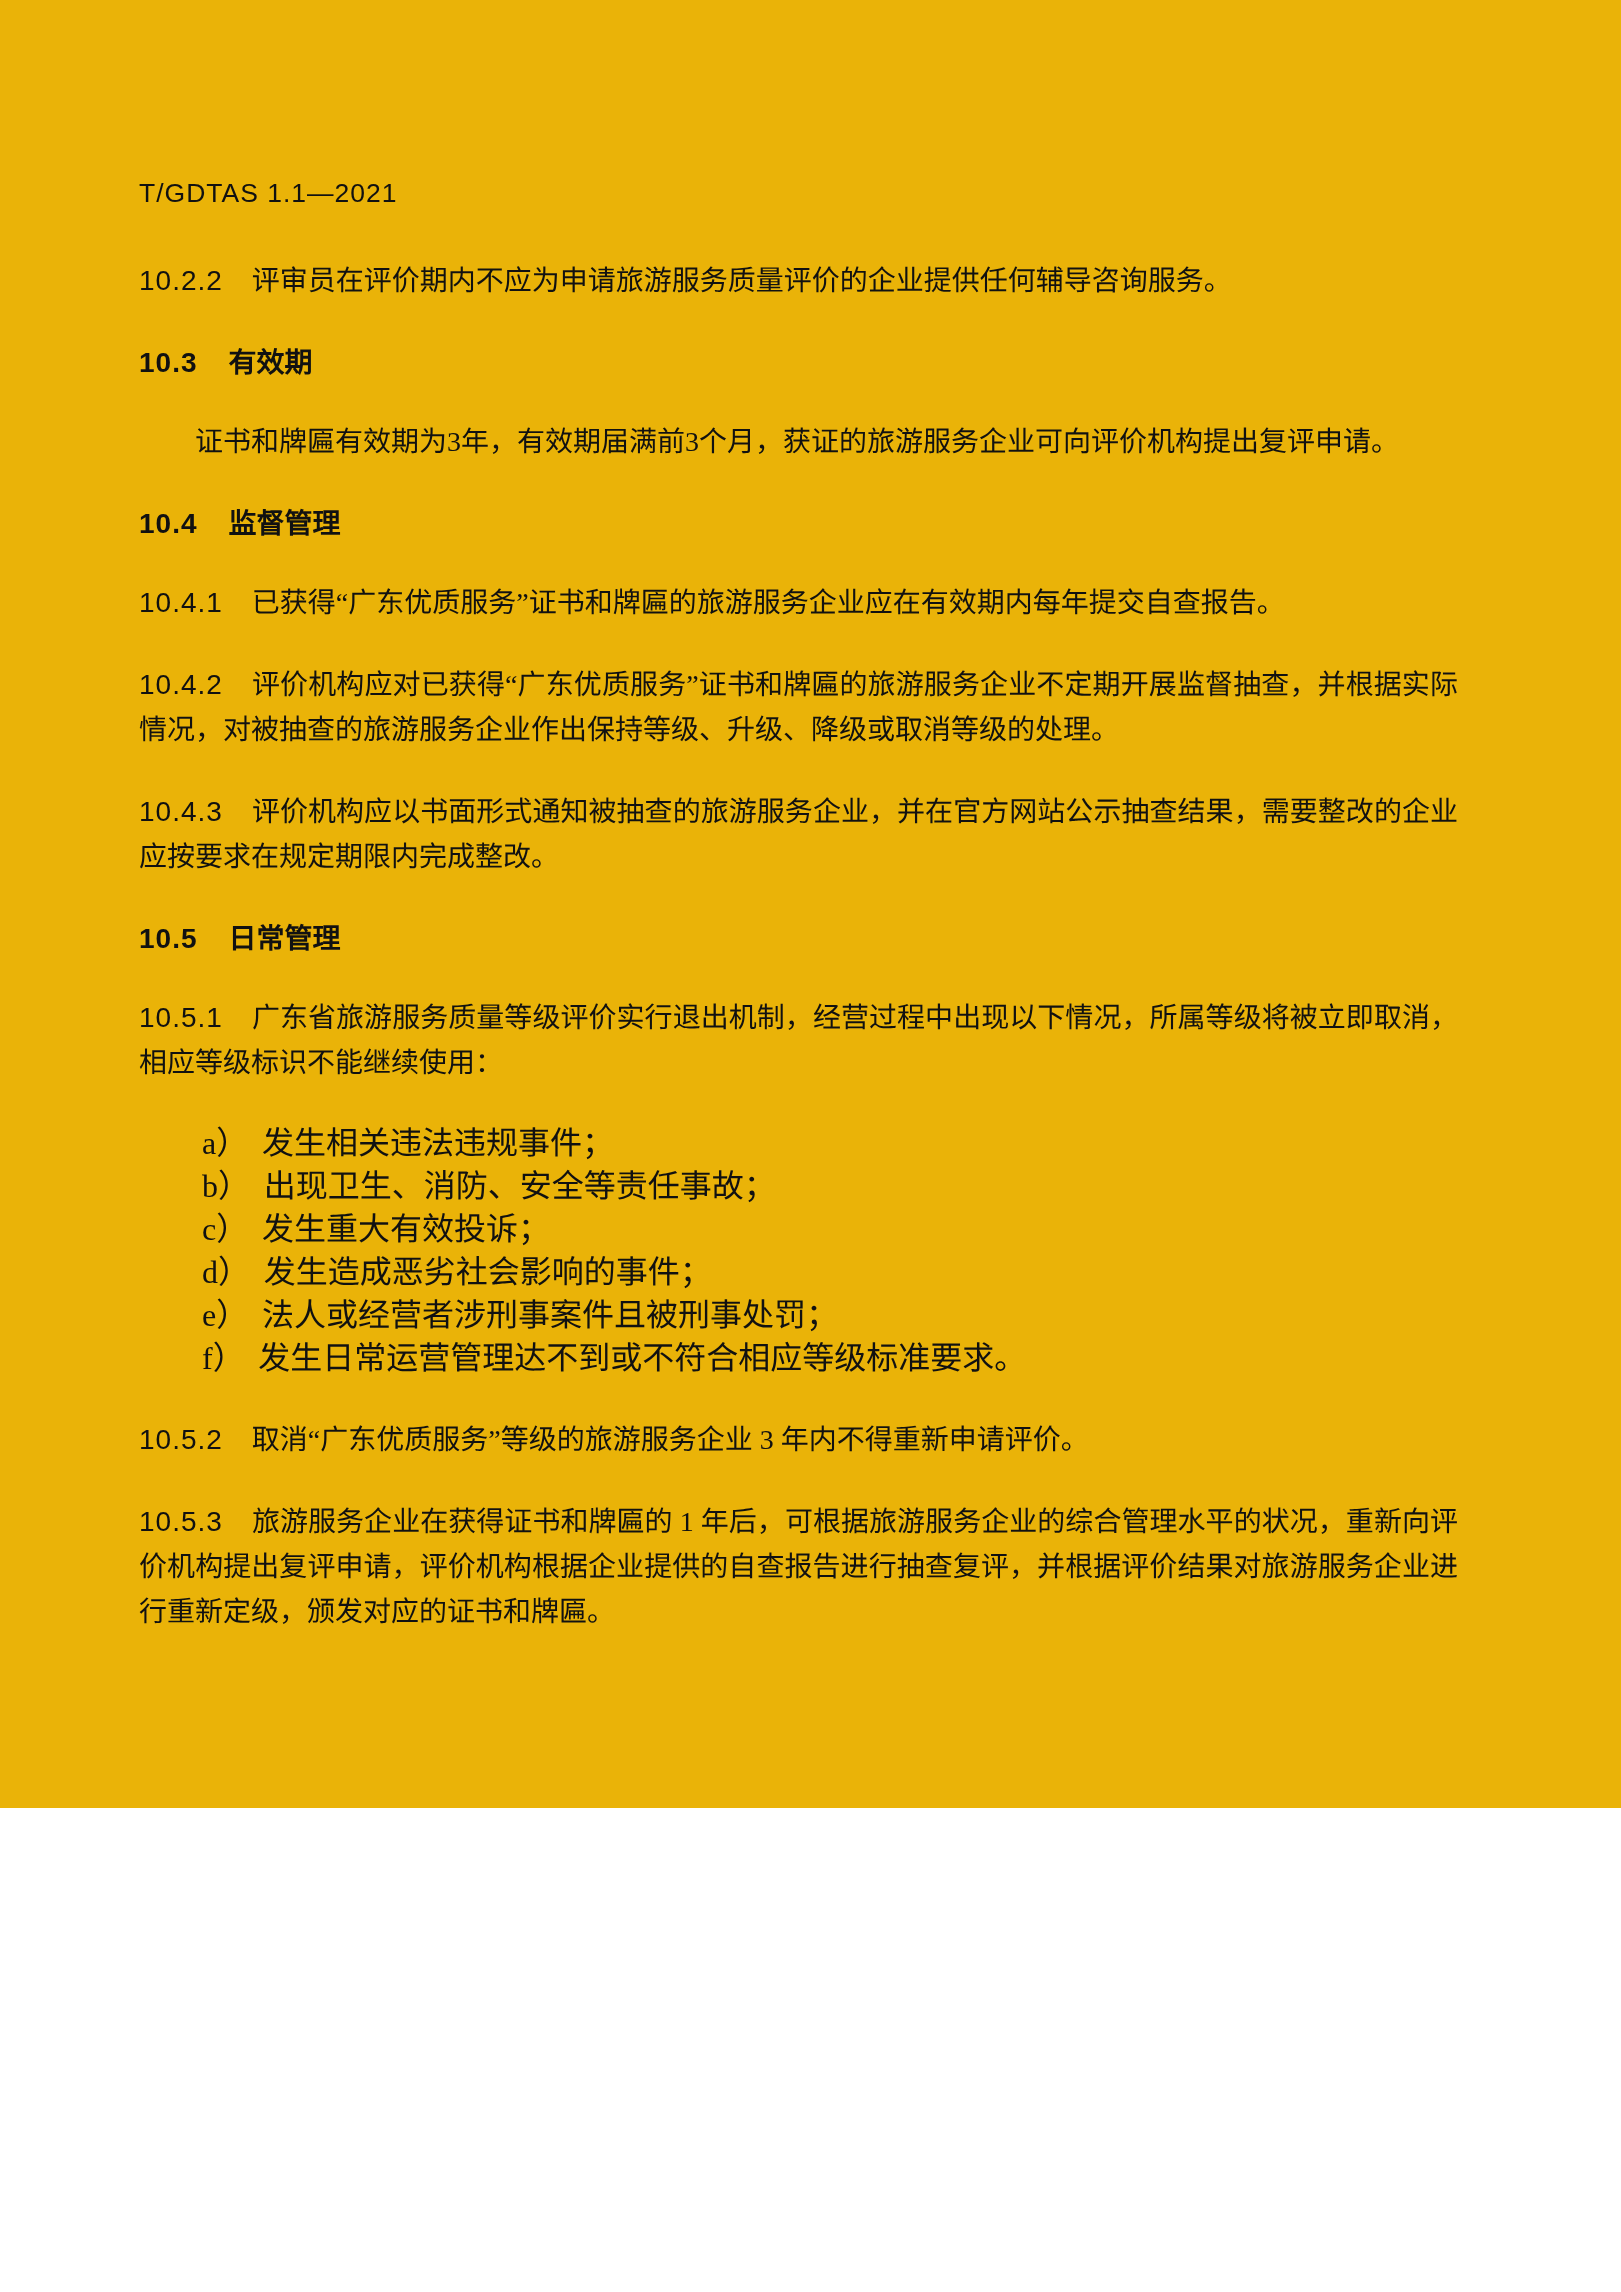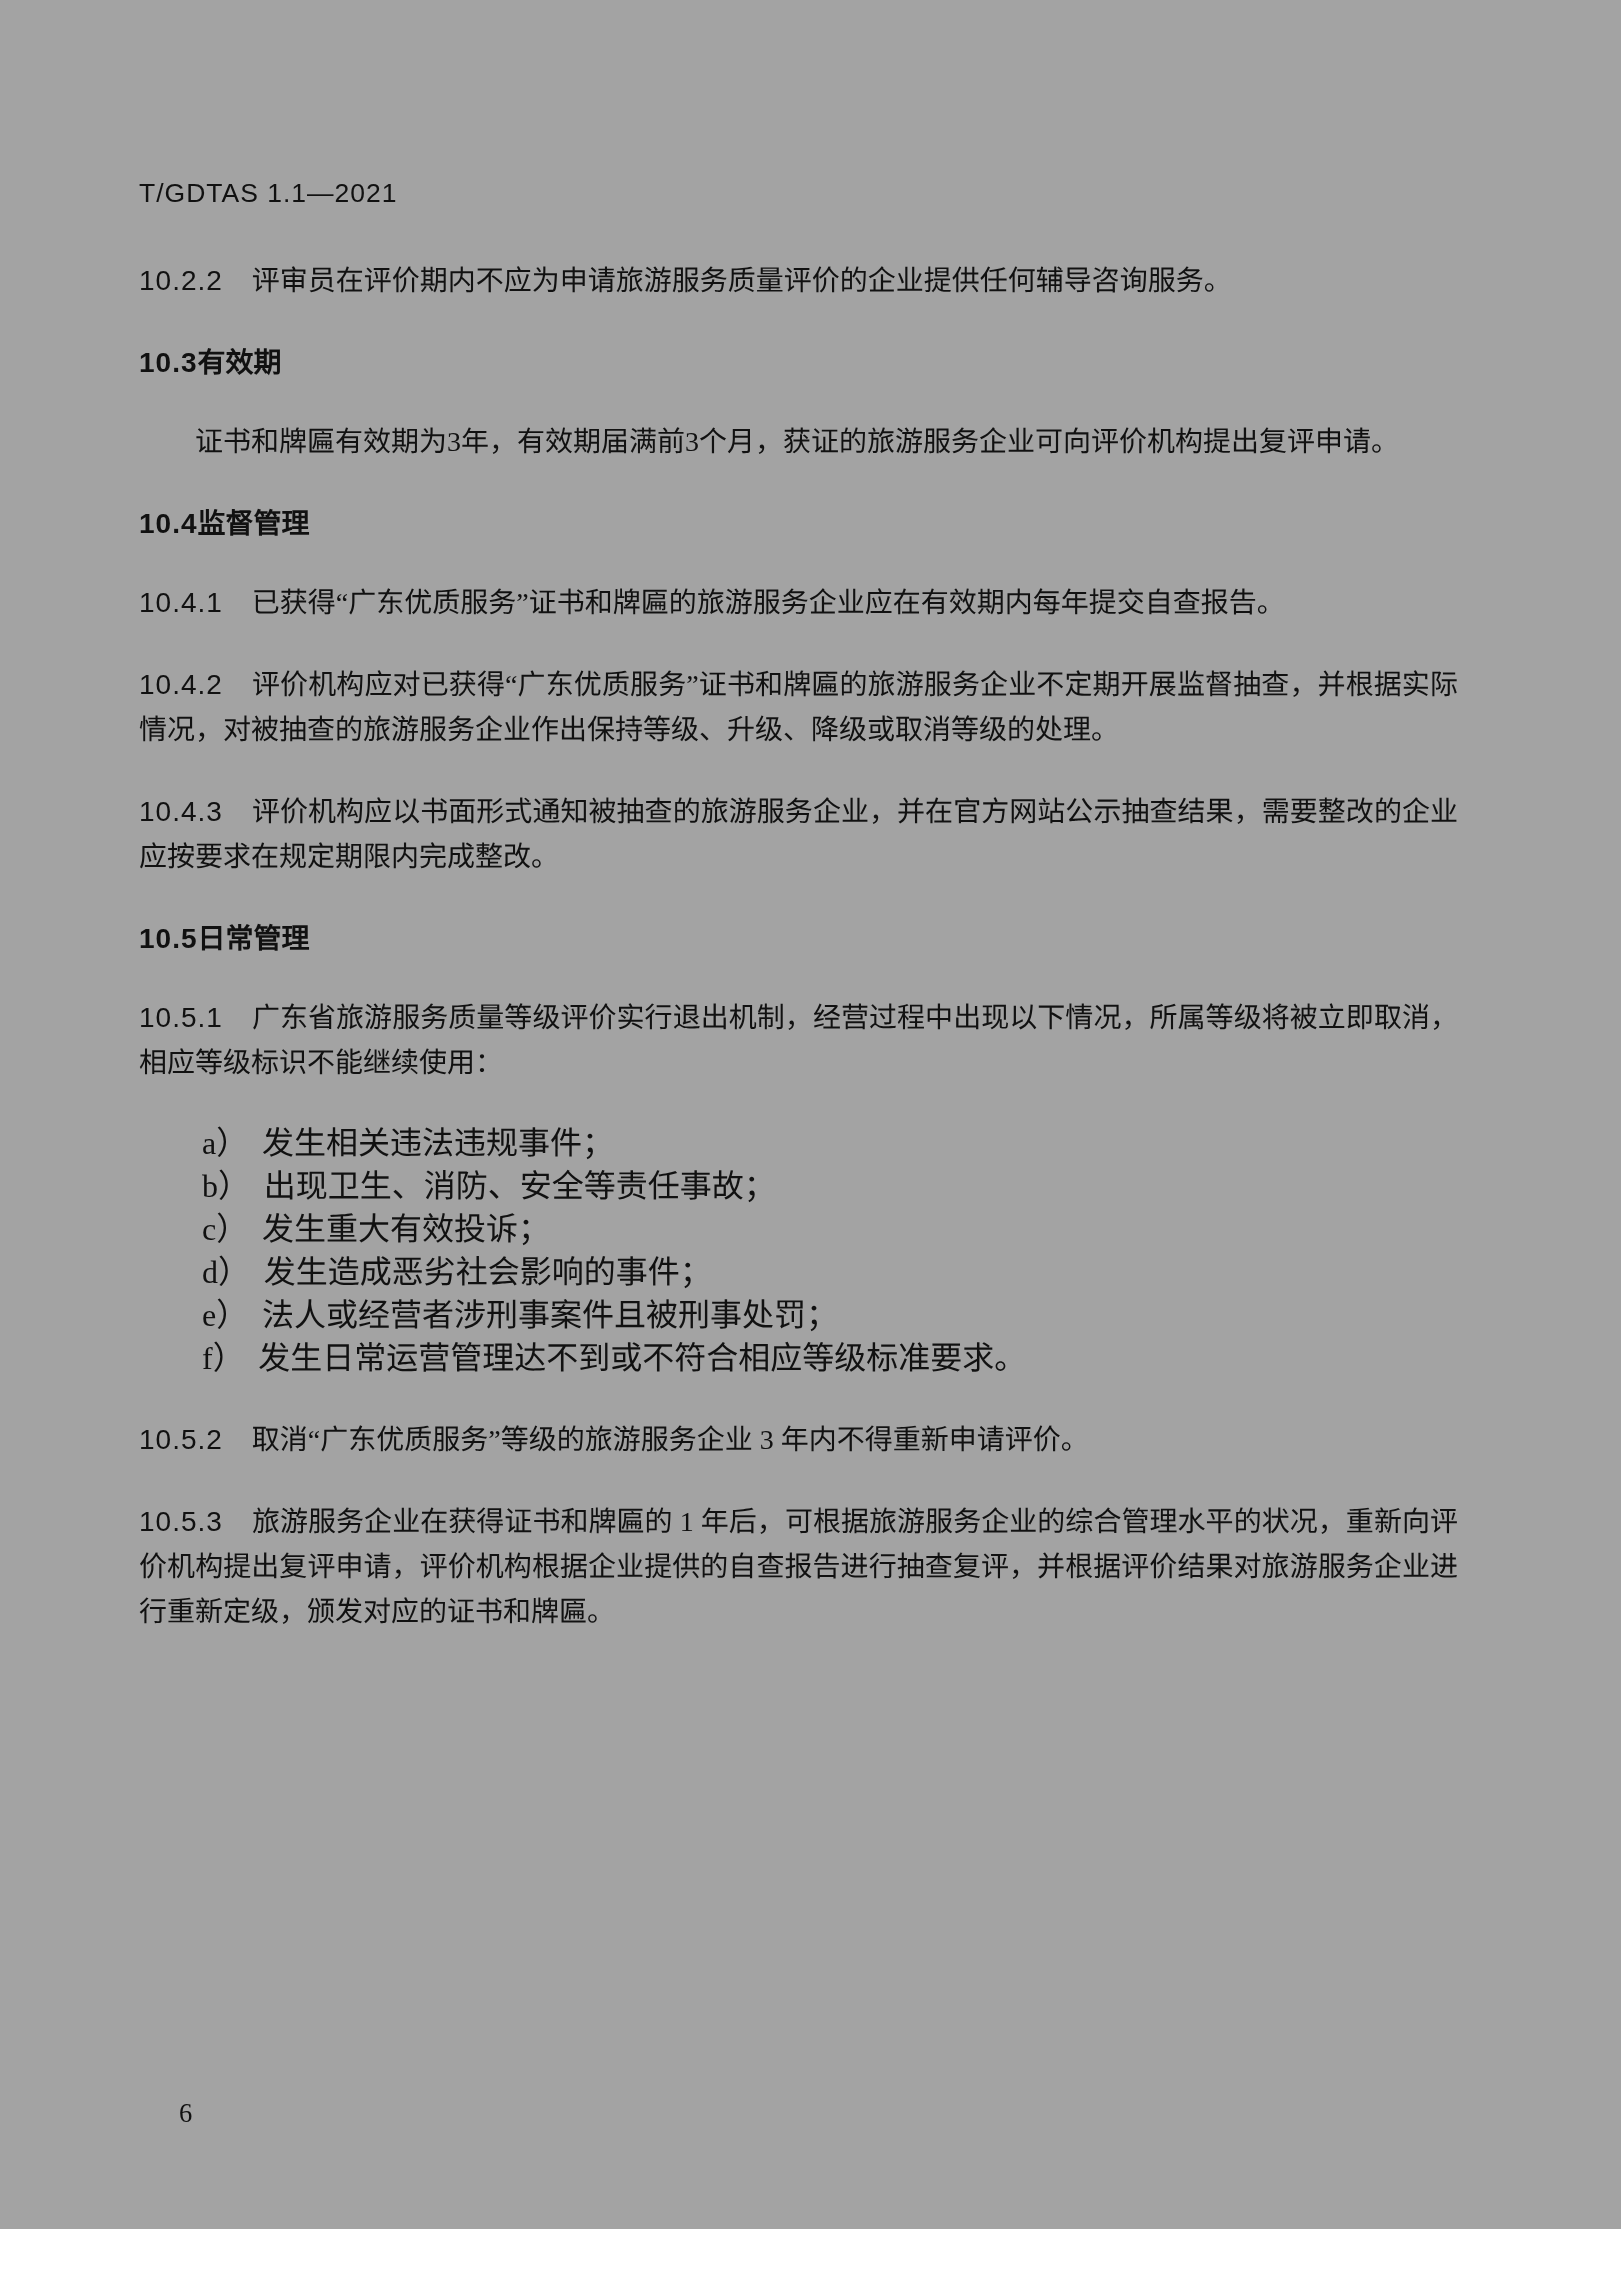--- a/index.html
+++ b/index.html
@@ -3,22 +3,22 @@
 <meta charset="utf-8">
 <style>
   html, body {
     margin: 0;
     padding: 0;
     background: #ffffff;
   }
   .page {
     position: relative;
     width: 1621px;
-    height: 2229px;
-    background: #a3a3a3;
+    height: 1808px;
+    background: #eab308;
     overflow: hidden;
     color: #1a1a1a;
   }
   .content {
     position: absolute;
     left: 139px;
     top: 178px;
     width: 1335px;
   }
   .doc-code {
@@ -42,20 +42,21 @@
     letter-spacing: 1px;
   }
   .heading {
     font-family: "Liberation Sans", sans-serif;
     font-size: 28px;
     font-weight: bold;
     margin: 0 0 39px 0;
     color: #111;
   }
   .heading .num {
+    margin-right: 31px;
     letter-spacing: 1px;
   }
   .indent-para {
     text-indent: 2em;
   }
   .clause-list {
     list-style: none;
     margin: 0 0 37px 0;
     padding: 0 0 0 63px;
   }

